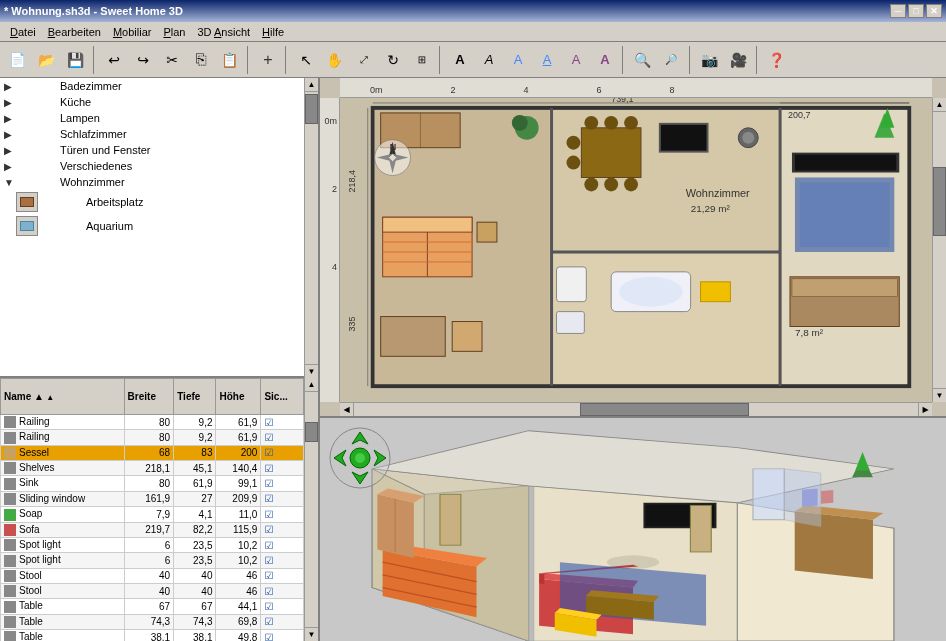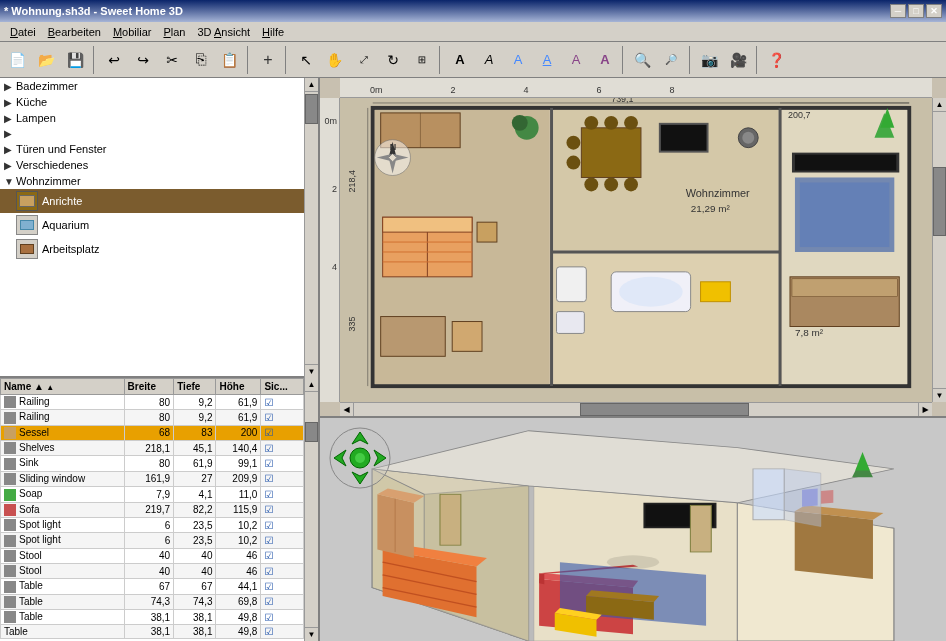--- a/index.html
+++ b/index.html
@@ -75,37 +75,37 @@
     }
     .tree-item {
       display: flex;
       align-items: center;
       padding: 2px 4px;
       cursor: pointer;
       font-size: 11px;
     }
     .tree-item.selected { background: #7b5c2e; color: white; }
     .tree-arrow { width: 12px; font-size: 10px; color: #333; }
-    .tree-label { flex: 1; }
+    .tree-label { flex: 1; margin-left: 44px; }
 
     
     .table-panel {
       flex: 1;
       overflow-y: auto;
       background: white;
     }
     .data-table {
       width: 100%;
       border-collapse: collapse;
       font-size: 10px;
     }
     .data-table th {
       background: #d4d0c8;
       border: 1px solid #999;
-      padding: 2px 3px;
+      padding: 12px 3px;
       text-align: left;
       position: sticky;
       top: 0;
       font-size: 10px;
       cursor: pointer;
     }
     .data-table th.sorted::after { content: " ▲"; font-size: 8px; }
     .data-table td {
       border: 1px solid #ccc;
       padding: 1px 3px;
@@ -215,59 +215,53 @@
           <span class="tree-label">Küche</span>
         </div>
 
         <div class="tree-item">
           <span class="tree-arrow">▶</span>
           <span class="tree-label">Lampen</span>
         </div>
 
         <div class="tree-item">
           <span class="tree-arrow">▶</span>
+          <span class="tree-label">Schlafzimmer</span>
         </div>
 
         <div class="tree-item">
           <span class="tree-arrow">▶</span>
           <span class="tree-label">Türen und Fenster</span>
         </div>
 
         <div class="tree-item">
           <span class="tree-arrow">▶</span>
           <span class="tree-label">Verschiedenes</span>
         </div>
 
         <div class="tree-item">
           <span class="tree-arrow">▼</span>
           <span class="tree-label">Wohnzimmer</span>
         </div>
 
-        <div class="tree-item selected">
+
+        <div class="tree-item">
           <span class="tree-arrow">&nbsp;&nbsp;&nbsp;</span>
-          <div style="width:22px; height:20px; background:#8B6914; margin-right:4px; border:1px solid #555; display:flex; align-items:center; justify-content:center;">
-            <div style="width:16px; height:12px; background:#c8a060; border:1px solid #666;"></div>
+          <div style="width:22px; height:20px; background:#d4d0c8; margin-right:4px; border:1px solid #888; display:flex; align-items:center; justify-content:center;">
+            <div style="width:14px; height:10px; background:#a87040; border:1px solid #604020;"></div>
           </div>
-          <span class="tree-label">Anrichte</span>
+          <span class="tree-label">Arbeitsplatz</span>
         </div>
 
         <div class="tree-item">
           <span class="tree-arrow">&nbsp;&nbsp;&nbsp;</span>
           <div style="width:22px; height:20px; background:#d4d0c8; margin-right:4px; border:1px solid #888; display:flex; align-items:center; justify-content:center; overflow:hidden;">
             <div style="width:14px; height:10px; background:#80b0d0; border:1px solid #4488aa;"></div>
           </div>
           <span class="tree-label">Aquarium</span>
-        </div>
-
-        <div class="tree-item">
-          <span class="tree-arrow">&nbsp;&nbsp;&nbsp;</span>
-          <div style="width:22px; height:20px; background:#d4d0c8; margin-right:4px; border:1px solid #888; display:flex; align-items:center; justify-content:center;">
-            <div style="width:14px; height:10px; background:#a87040; border:1px solid #604020;"></div>
-          </div>
-          <span class="tree-label">Arbeitsplatz</span>
         </div>
       </div>
 
       <div style="width:14px; background:#d4d0c8; border-left:1px solid #999; display:flex; flex-direction:column;">
         <div style="width:100%; height:14px; background:#d4d0c8; border-bottom:1px solid #999; display:flex;align-items:center;justify-content:center;font-size:8px;">▲</div>
         <div style="flex:1; background:#d4d0c8;">
           <div style="width:100%; height:30px; background:#888; margin-top:2px; border:1px solid #666;"></div>
         </div>
         <div style="width:100%; height:14px; background:#d4d0c8; border-top:1px solid #999; display:flex;align-items:center;justify-content:center;font-size:8px;">▼</div>
       </div>

